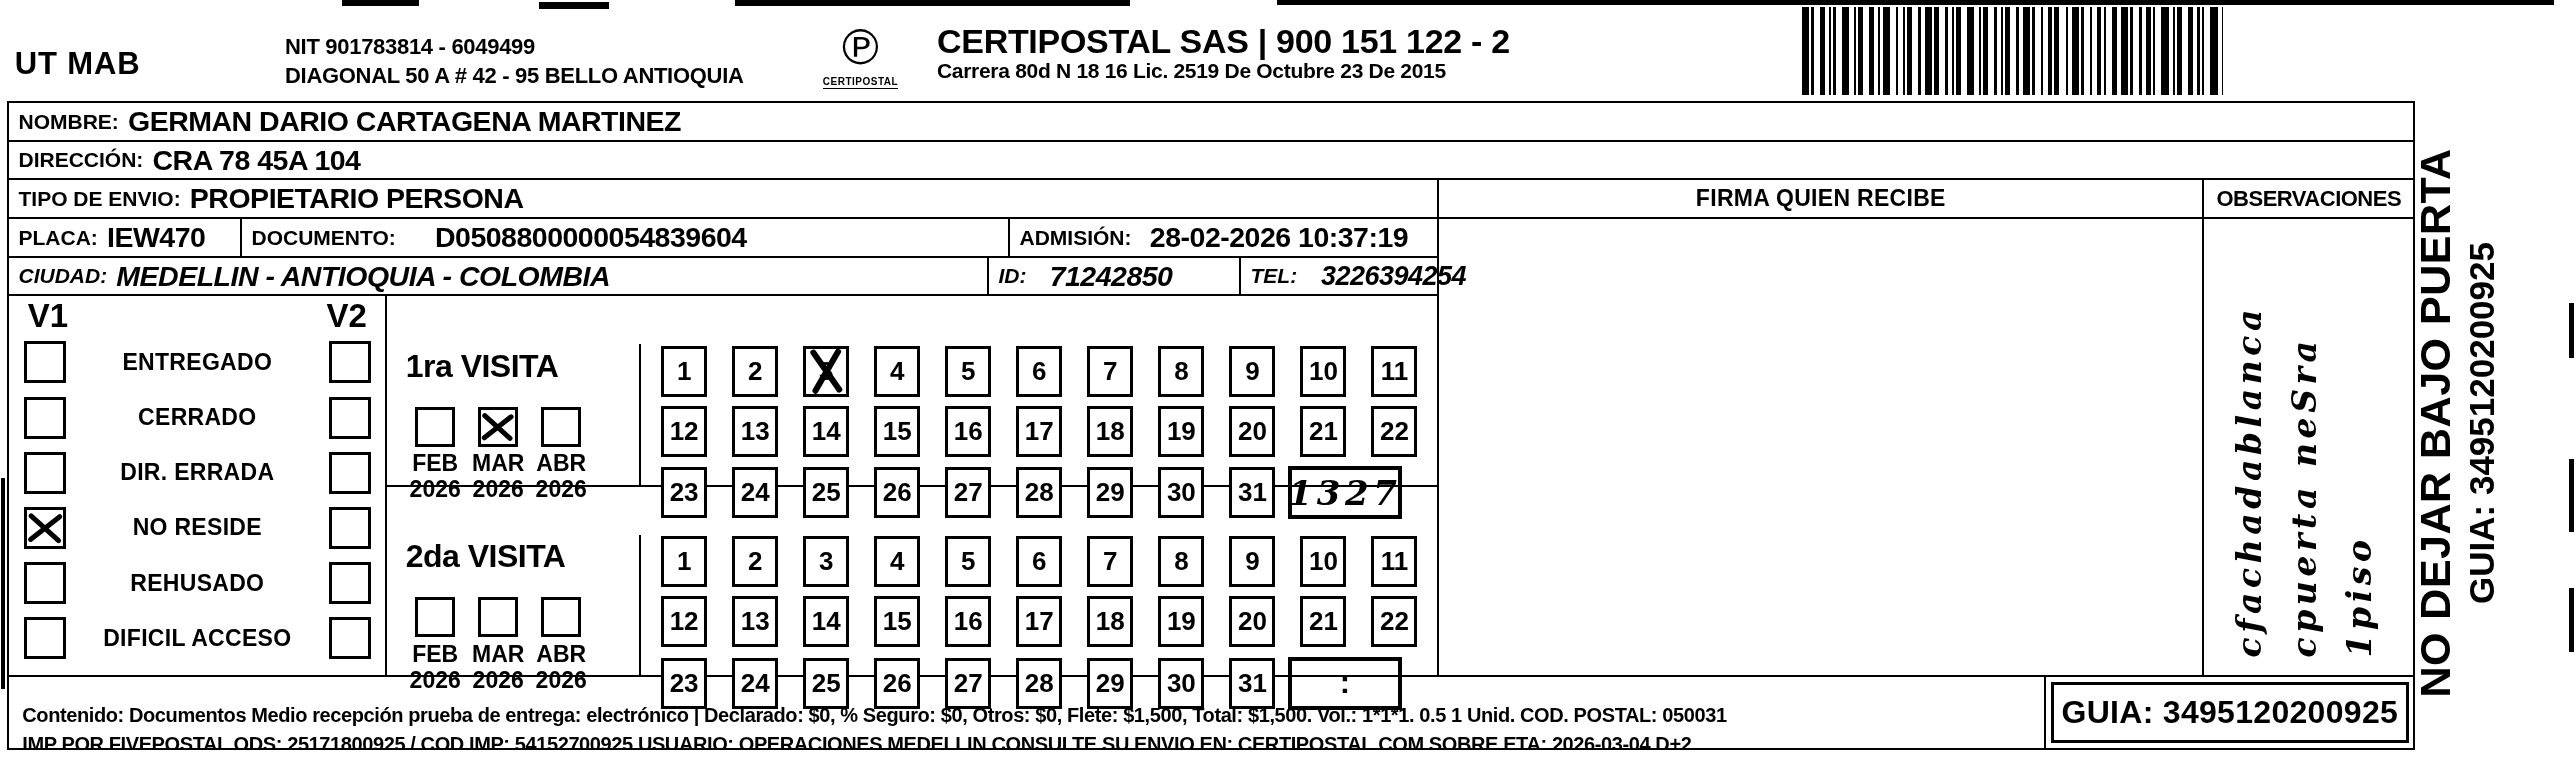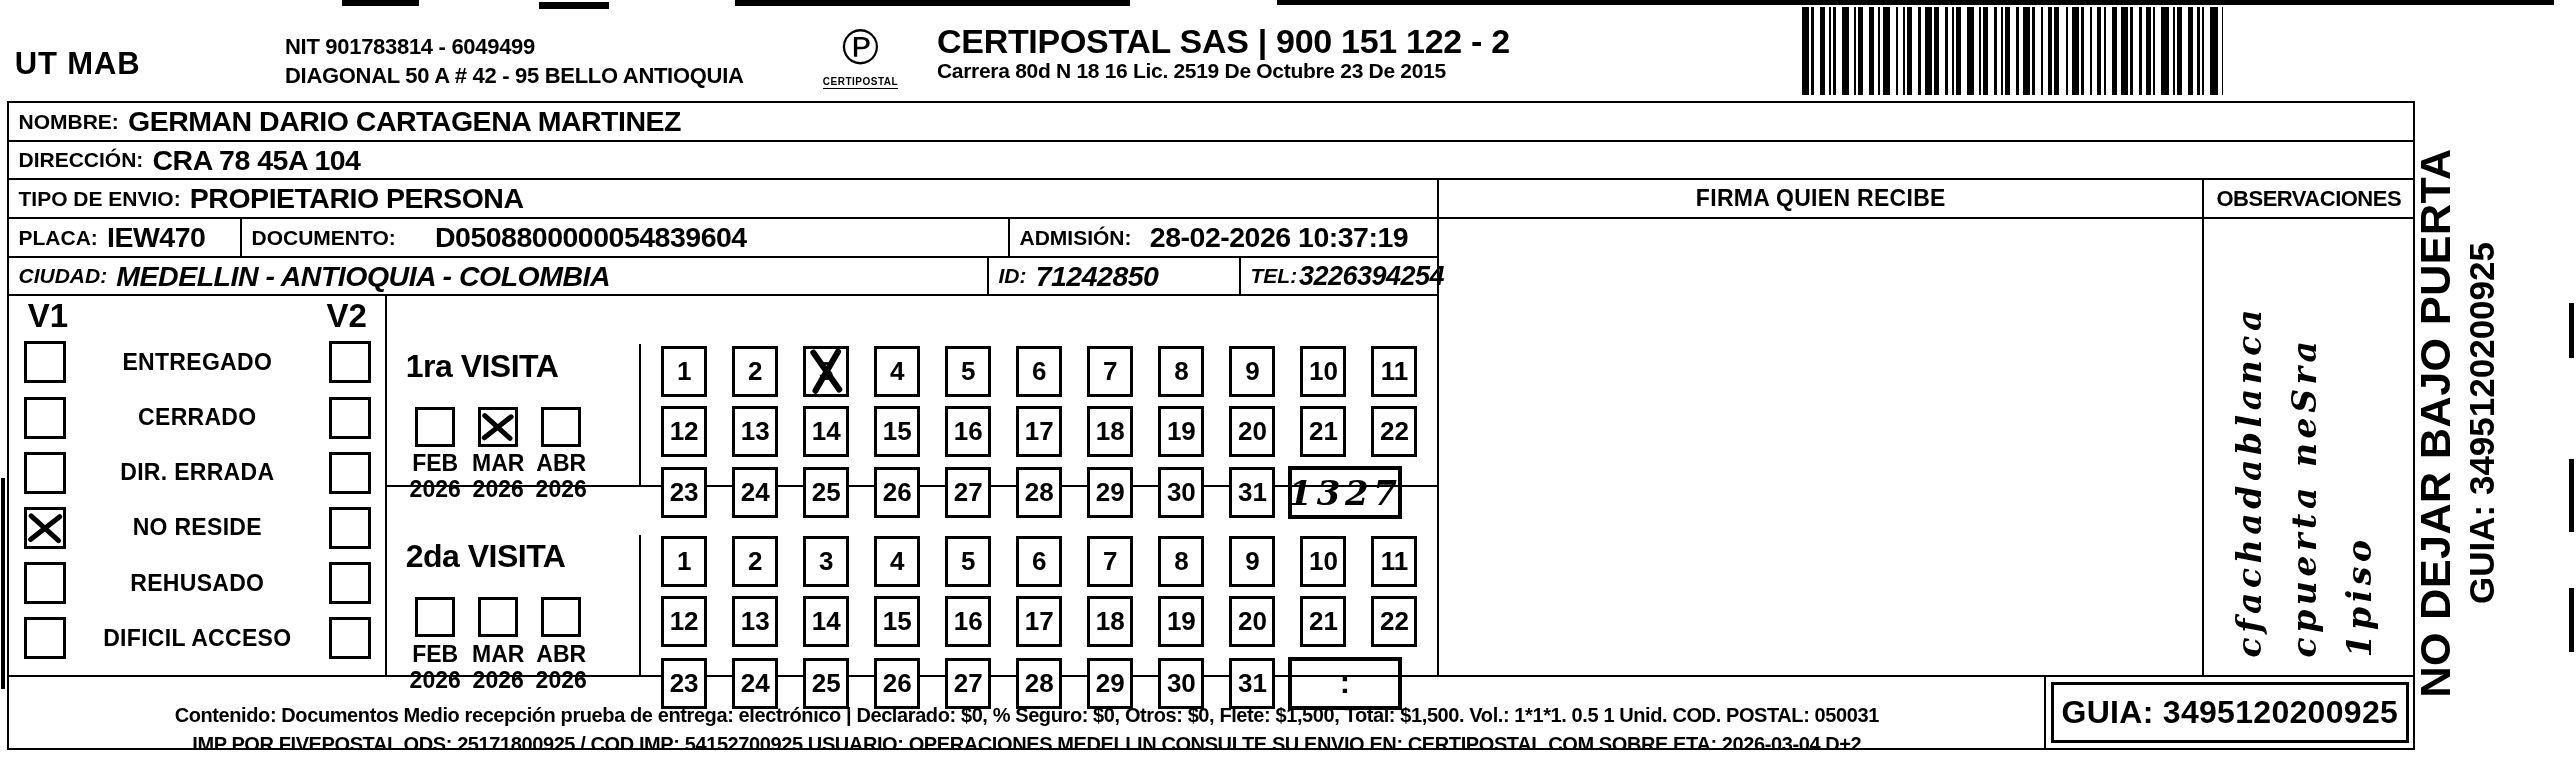--- a/index.html
+++ b/index.html
@@ -33,22 +33,22 @@
   .zone3{flex:1;display:flex;min-height:0;}
   .leftcol{width:1430px;border-right:2.8px solid #000;display:flex;flex-direction:column;}
   .r3{height:39px;border-bottom:2.8px solid #000;display:flex;align-items:center;padding:0 9.2px;}
   .r4,.r5{display:flex;border-bottom:2.8px solid #000;}
   .r4{height:39px;} .r5{height:38px;font-style:italic;}
   .cell{display:flex;align-items:center;padding:0 9.2px;}
   .placa{width:233px;border-right:2.8px solid #000;}
   .documento{flex:1;border-right:2.8px solid #000;}
   .admision{width:427px;}
   .ciudad{flex:1;border-right:2.8px solid #000;}
-  .idcell{width:252px;border-right:2.8px solid #000;}
-  .telcell{width:196px;}
+  .idcell{width:252px;border-right:2.8px solid #000;gap:14px;}
+  .telcell{width:196px;gap:22px;}
 
   
   .checkzone{flex:1;display:flex;min-height:0;}
   .status{width:378px;border-right:2.8px solid #000;padding:1.8px 14.7px 9.2px 14.7px;display:flex;flex-direction:column;}
   .vhead{display:flex;height:37px;align-items:center;}
   .vhead .vh{width:48px;text-align:center;font-size:33px;}
   .vhead .sp{flex:1;}
   .st-row{display:flex;align-items:center;flex:1;}
   .cb{width:42px;height:42px;border:3.7px solid #000;background:#fff;position:relative;flex:0 0 auto;}
   .st-label{flex:1;text-align:center;font-size:23px;letter-spacing:0.3px;}
@@ -88,21 +88,21 @@
   .body-row{flex:1;display:flex;min-height:0;}
   .firma-b{width:765px;border-right:2.8px solid #000;}
   .obs-b{flex:1;position:relative;}
   .obs-hand{position:absolute;left:50%;top:50%;width:432px;height:174px;
             transform:translate(-50%,-50%) rotate(-90deg);
             font-family:"DejaVu Serif",serif;font-style:italic;font-size:33px;font-weight:700;
             letter-spacing:4.6px;line-height:55px;white-space:nowrap;padding-left:5.5px;}
 
   
   .footer{height:73px;border-top:2.8px solid #000;display:flex;}
-  .f-content{flex:1;padding:24px 13px 0 13px;font-size:20px;line-height:28.5px;letter-spacing:-0.4px;white-space:nowrap;overflow:hidden;text-align:center;}
+  .f-content{flex:1;padding:24px 13px 0 13px;font-size:20px;line-height:28.5px;letter-spacing:-0.4px;white-space:nowrap;overflow:hidden;}
   .f-guia{width:369px;border-left:2.8px solid #000;padding:4.6px;display:flex;}
   .guia-box{flex:1;border:3.7px solid #000;display:flex;align-items:center;justify-content:center;font-size:32px;letter-spacing:0.3px;}
 
   
   .sidenote{position:absolute;left:2167px;top:354px;width:624px;height:138px;
             transform:rotate(-90deg);text-align:center;}
   .sidenote .l1{font-size:43px;line-height:51px;letter-spacing:0.5px;}
   .sidenote .l2{font-size:35px;line-height:42px;}
 </style>
 </head>

